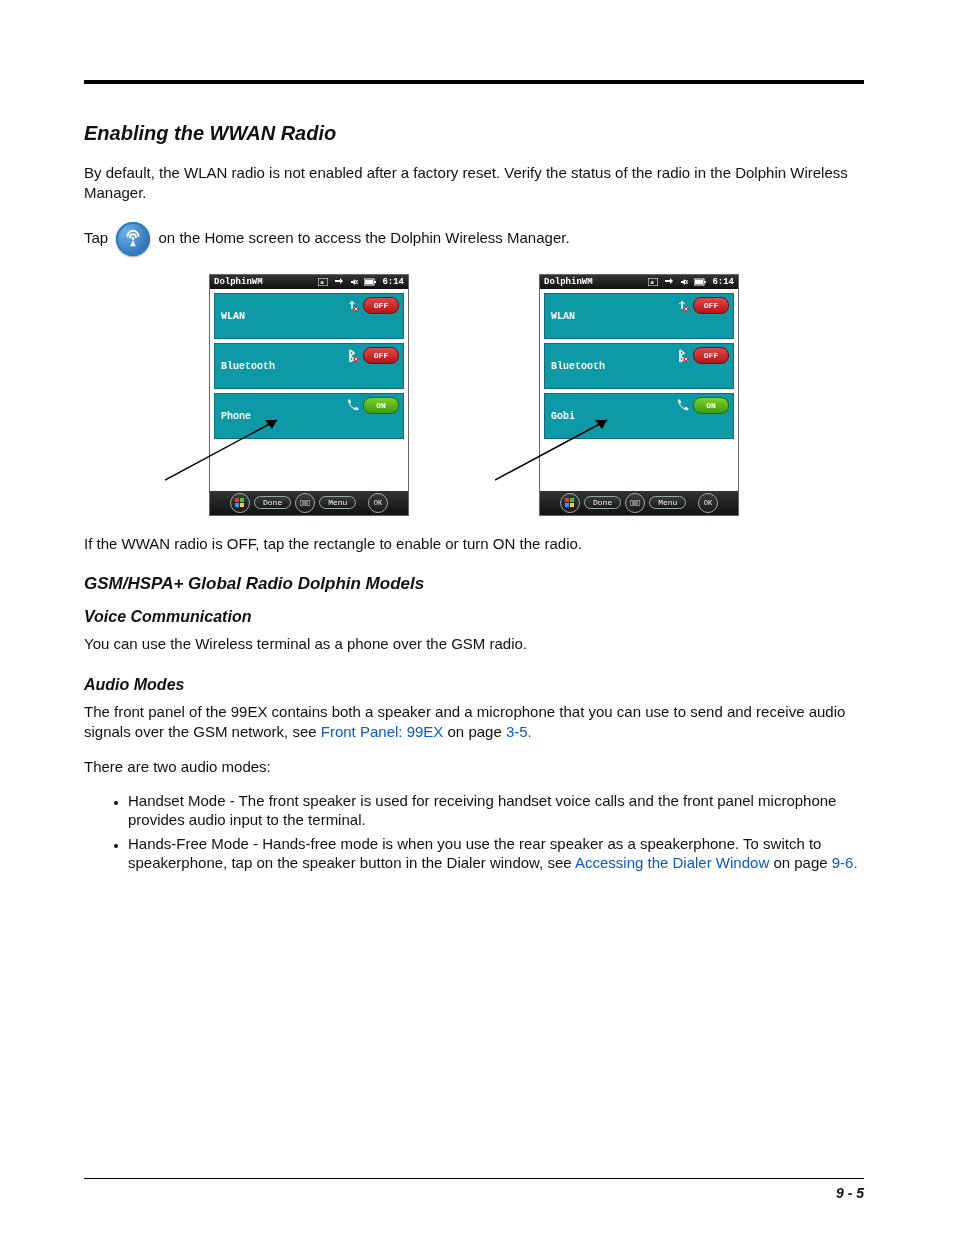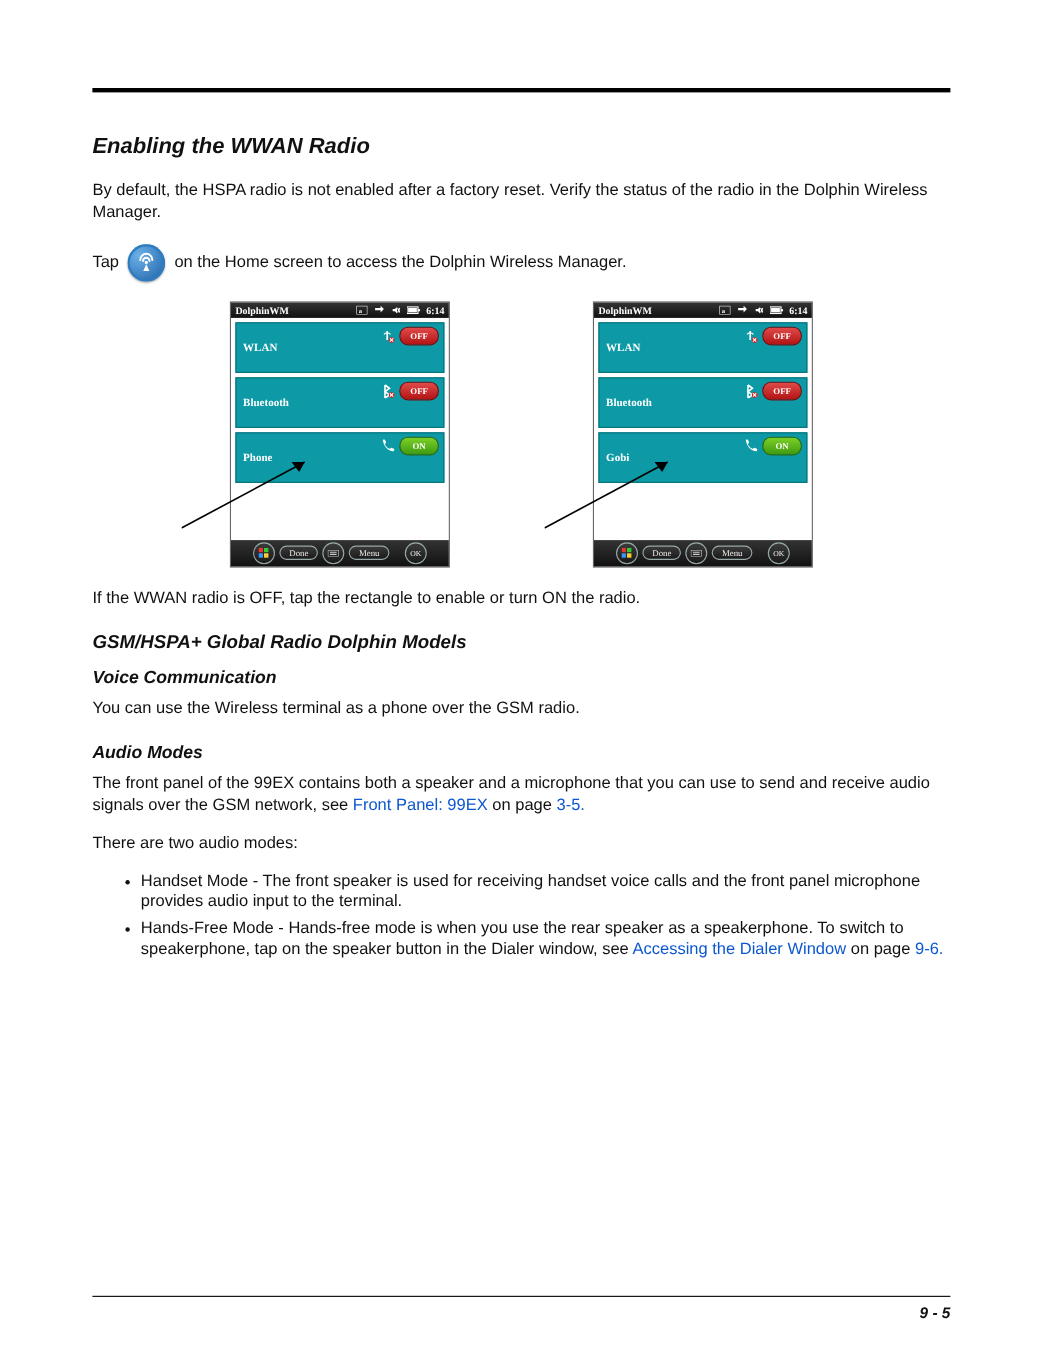--- a/index.html
+++ b/index.html
@@ -58,21 +58,21 @@
     justify-content: center;
     margin: 10px 0 18px 0;
   }
   .shot-wrap {
     position: relative;
   }
   .shot {
     width: 198px;
     border: 1px solid #666;
     background: #fff;
-    font-family: Liberation Serif, serif;
+    font-family: Liberation Mono, monospace;
   }
   .statusbar {
     background: linear-gradient(#333,#111);
     color: #fff;
     font-size: 9px;
     font-weight: bold;
     padding: 2px 4px;
     display: flex;
     align-items: center;
     gap: 6px;
@@ -189,21 +189,21 @@
 </style>
 </head>
 <body>
 
 <div class="page">
 
   <div class="top-rule"></div>
 
   <h2 class="section">Enabling the WWAN Radio</h2>
 
-  <p class="body">By default, the HSPA radio is not enabled after a factory reset. Verify the status of the radio in the Dolphin Wireless Manager.</p>
+  <p class="body">By default, the WLAN radio is not enabled after a factory reset. Verify the status of the radio in the Dolphin Wireless Manager.</p>
 
   <p class="inline-line">
     <span>Tap</span>
     <span class="inline-icon">
       <svg class="antenna-svg" width="22" height="22" viewBox="0 0 24 24">
         <path d="M6 9a6 6 0 0 1 12 0" fill="none" stroke="#fff" stroke-width="2" stroke-linecap="round"></path>
         <path d="M8.8 10a3.2 3.2 0 0 1 6.4 0" fill="none" stroke="#fff" stroke-width="2" stroke-linecap="round"></path>
         <circle cx="12" cy="11.5" r="1.6" fill="#fff"></circle>
         <path d="M12 13 L9 20 L15 20 Z" fill="#fff"></path>
       </svg>

